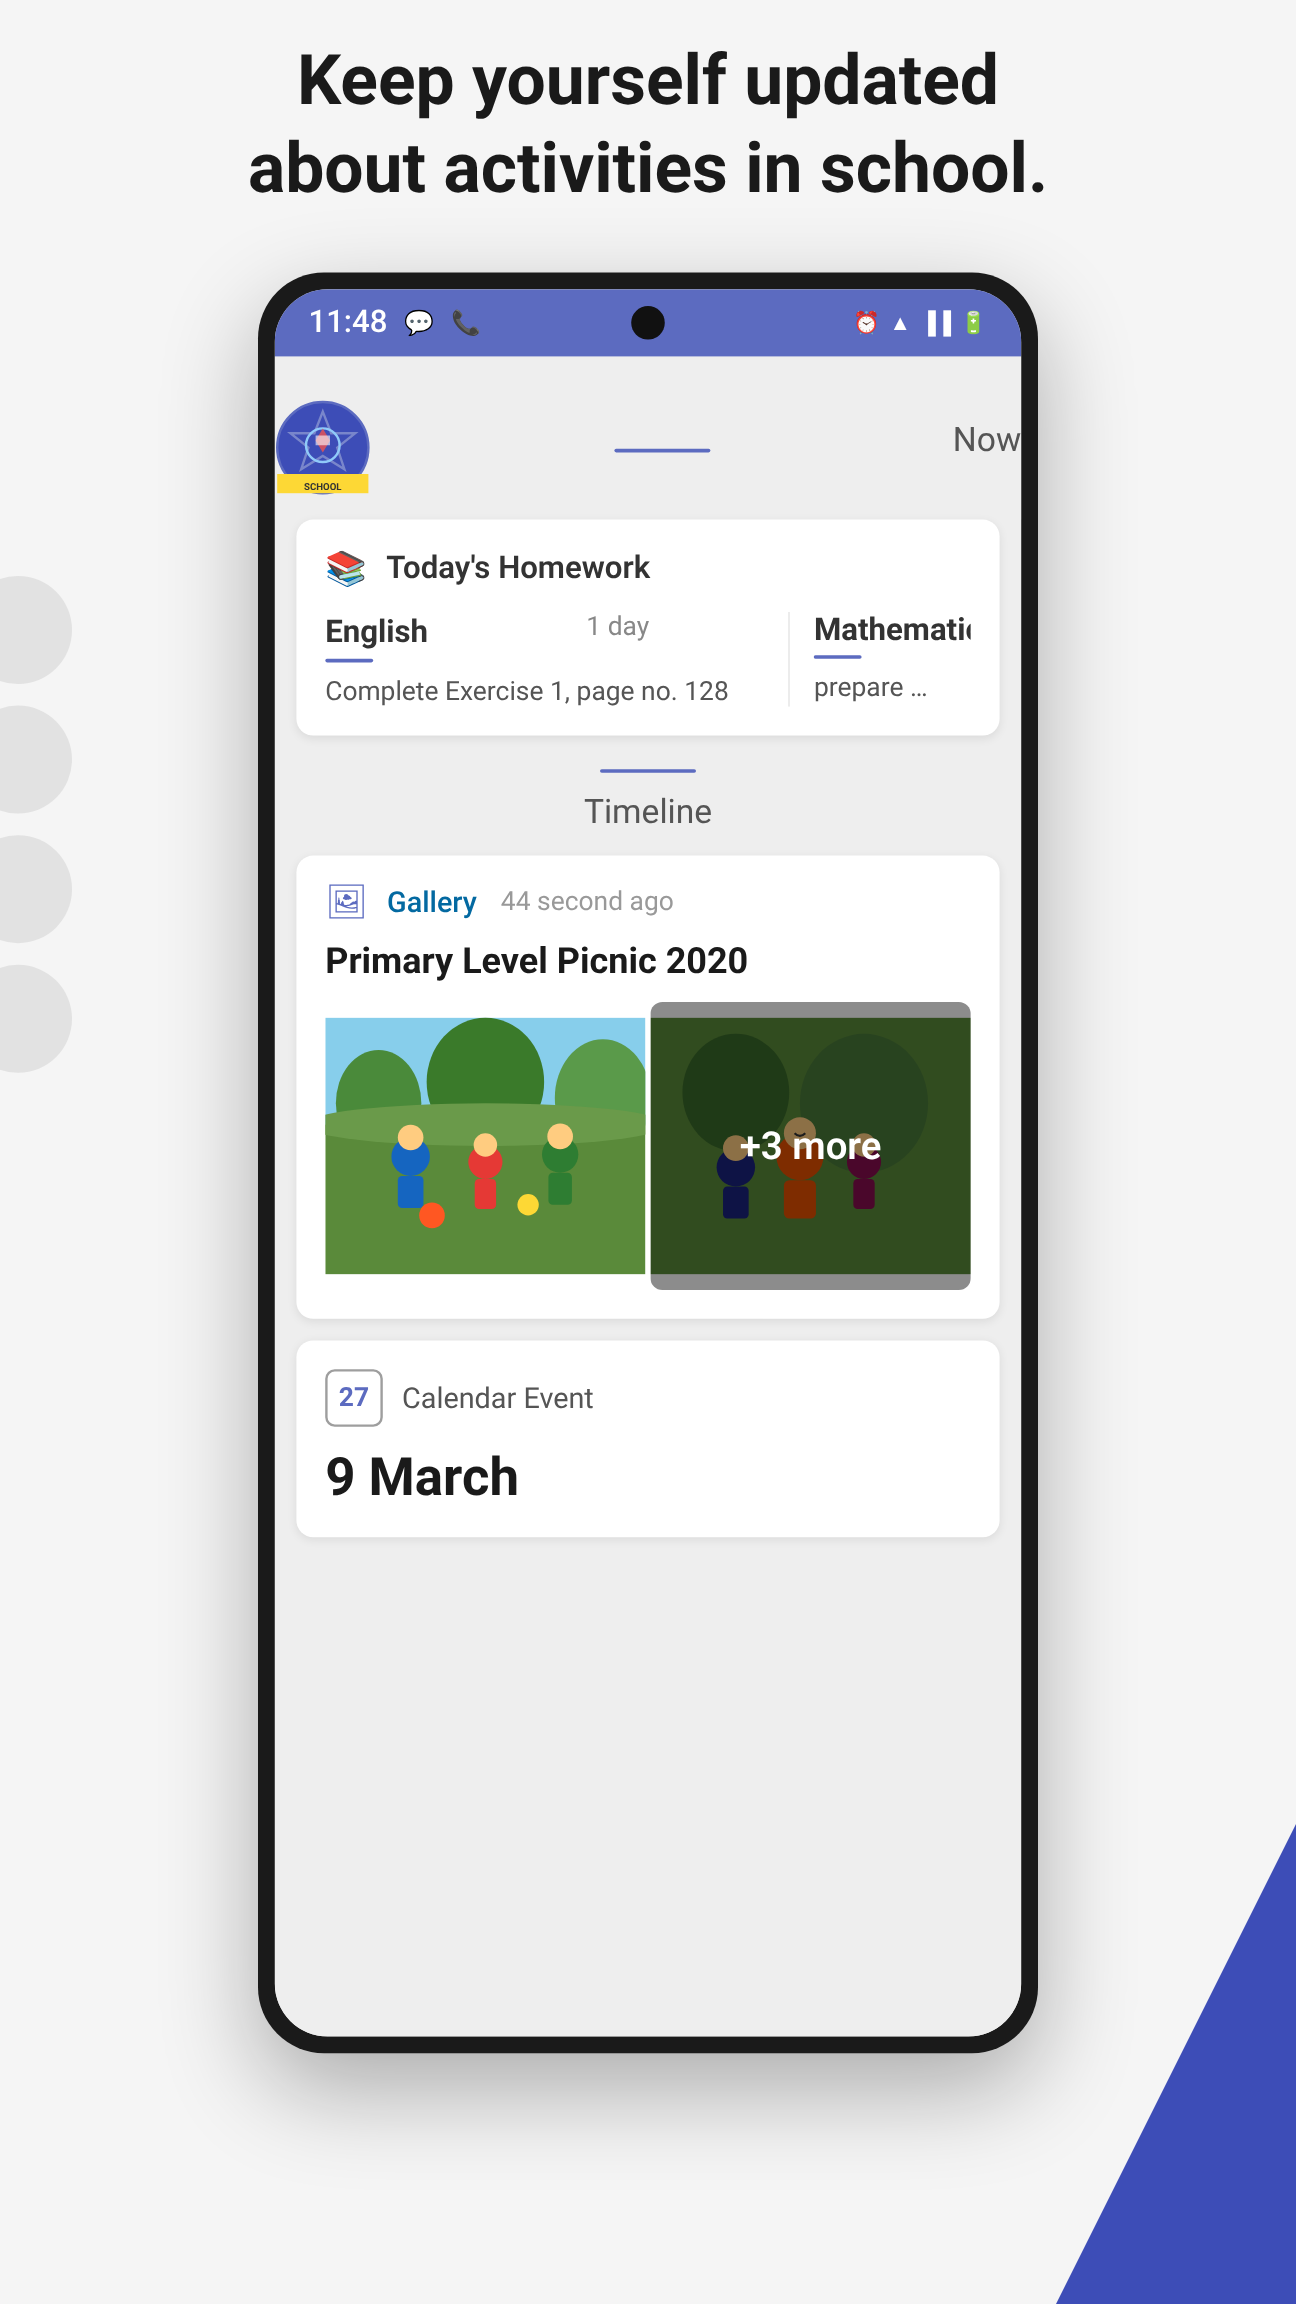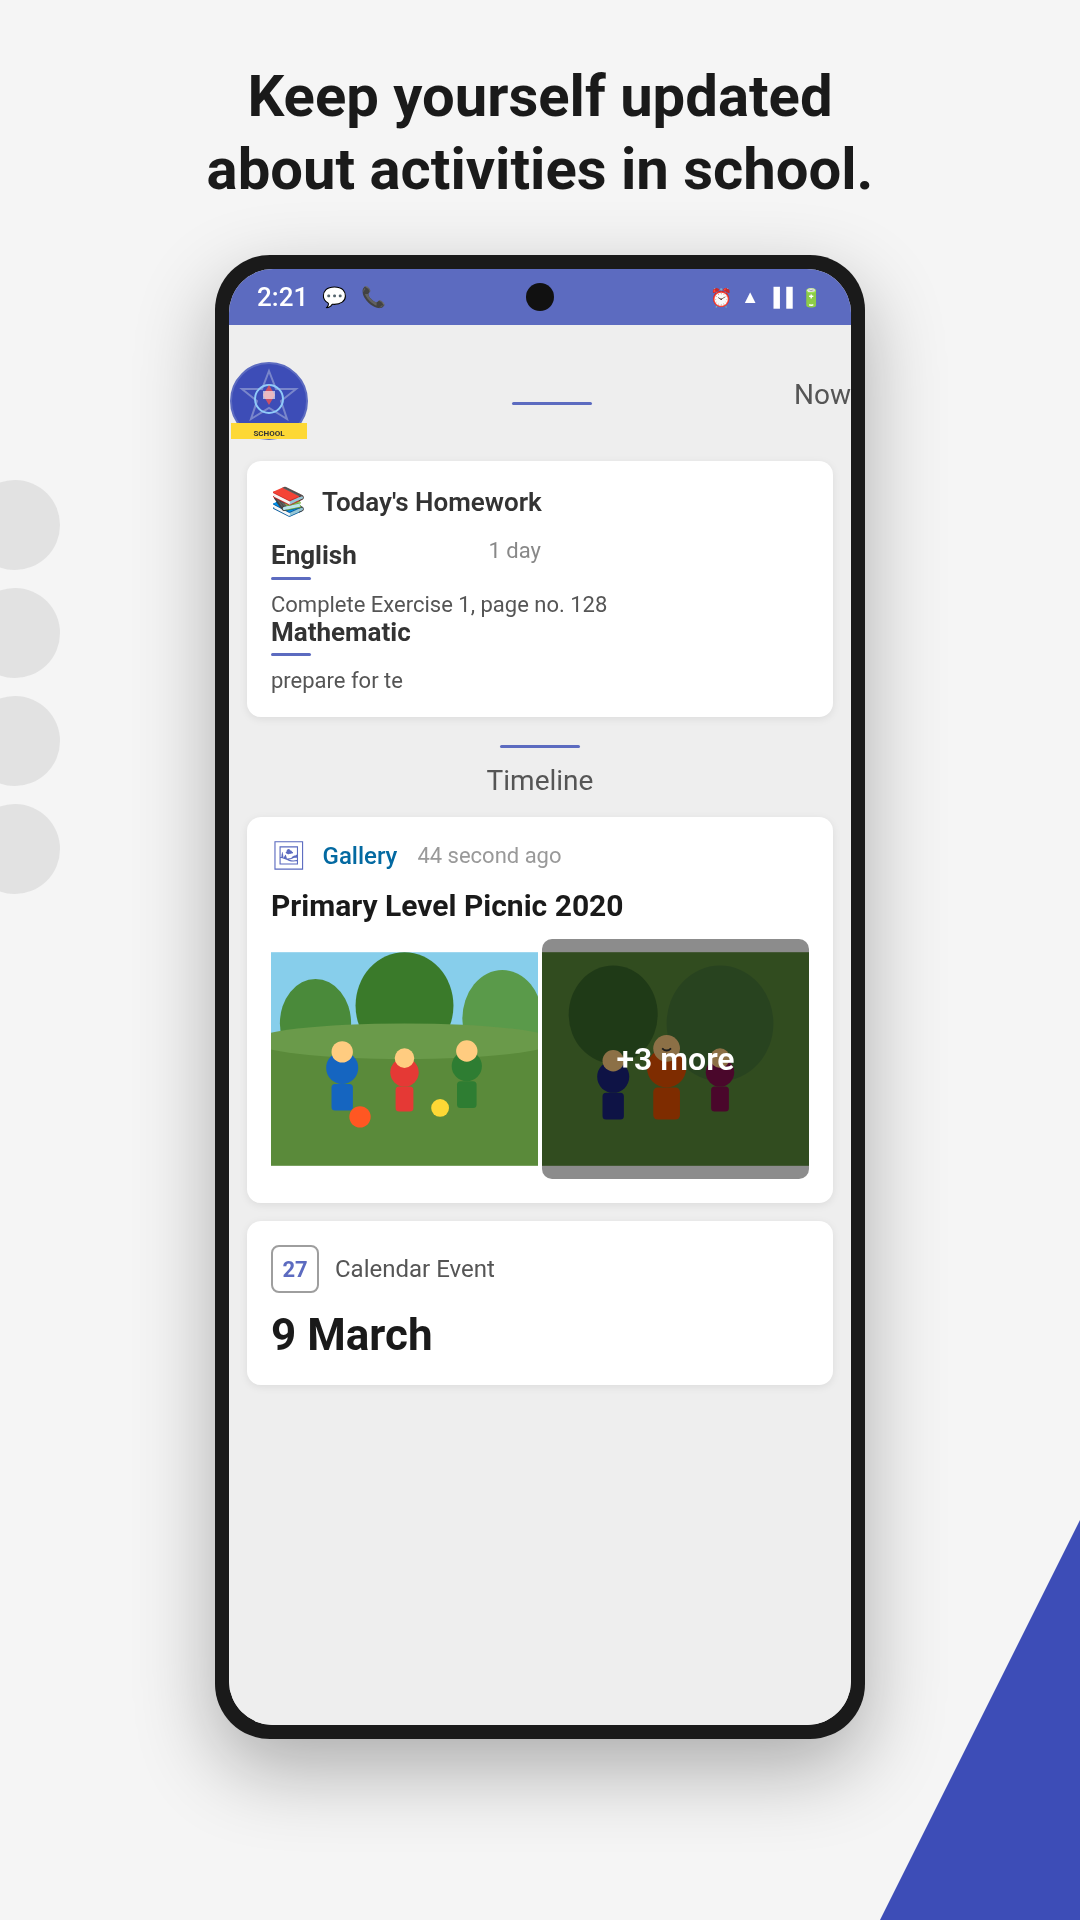--- a/index.html
+++ b/index.html
@@ -48,21 +48,21 @@
       background: #d0d0d0;
       opacity: 0.5;
     }
 
     .content-wrapper {
       position: relative;
       z-index: 10;
       display: flex;
       flex-direction: column;
       align-items: center;
-      padding-top: 60px;
+      padding-top: 32px;
     }
 
     
     .headline {
       font-size: 58px;
       font-weight: 700;
       color: #1a1a1a;
       text-align: center;
       line-height: 1.25;
       padding: 0 60px;
@@ -187,21 +187,20 @@
       font-size: 26px;
       font-weight: 600;
       color: #333;
     }
 
     
     .subjects-row {
       display: flex;
       gap: 0;
       overflow: hidden;
-      flex-direction: column;
     }
 
     .subject-item {
       flex: 0 0 auto;
       padding: 0 30px 0 0;
     }
 
     .subject-name {
       font-size: 26px;
       font-weight: 700;
@@ -387,21 +386,21 @@
   <h1 class="headline">
     <span>Keep yourself updated</span><br>
     <span>about activities in school.</span>
   </h1>
 
   <div class="phone-frame">
     <div class="phone-screen">
 
       <div class="status-bar">
         <div class="status-bar-left">
-          <span>2:21</span>
+          <span>11:48</span>
           <span style="font-size:20px;">💬</span>
           <span style="font-size:20px;">📞</span>
         </div>
         <div class="status-bar-center">
           <div class="camera-notch"></div>
         </div>
         <div class="status-bar-right">
           <span style="font-size:18px; color:white;">⏰</span>
           <span style="font-size:18px; color:white;">▲</span>
           <span style="font-size:18px; color:white;">▐▐</span>

